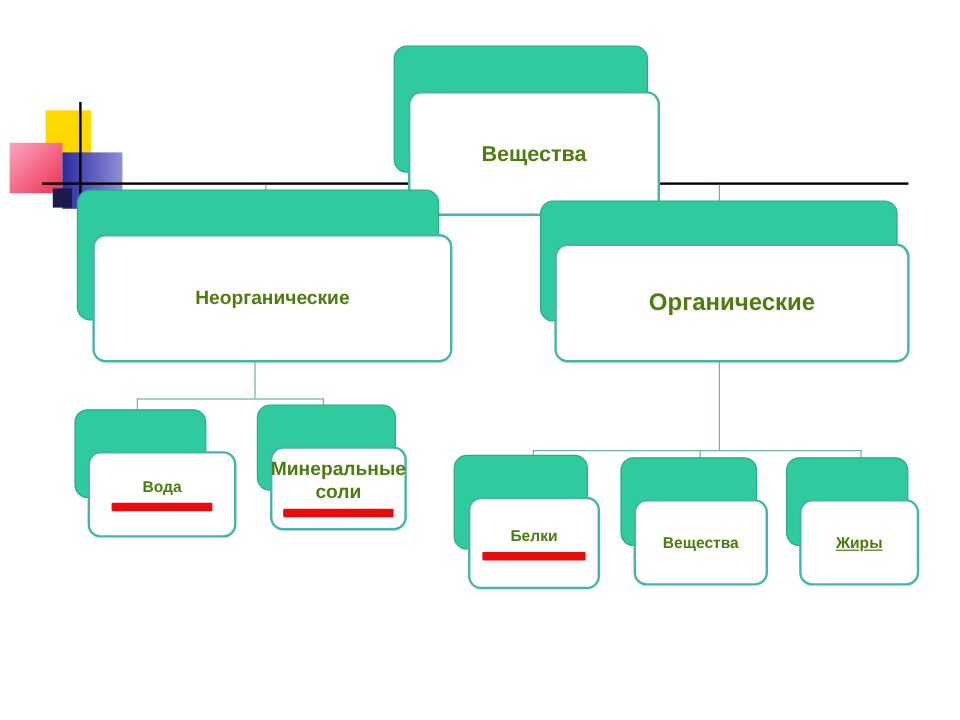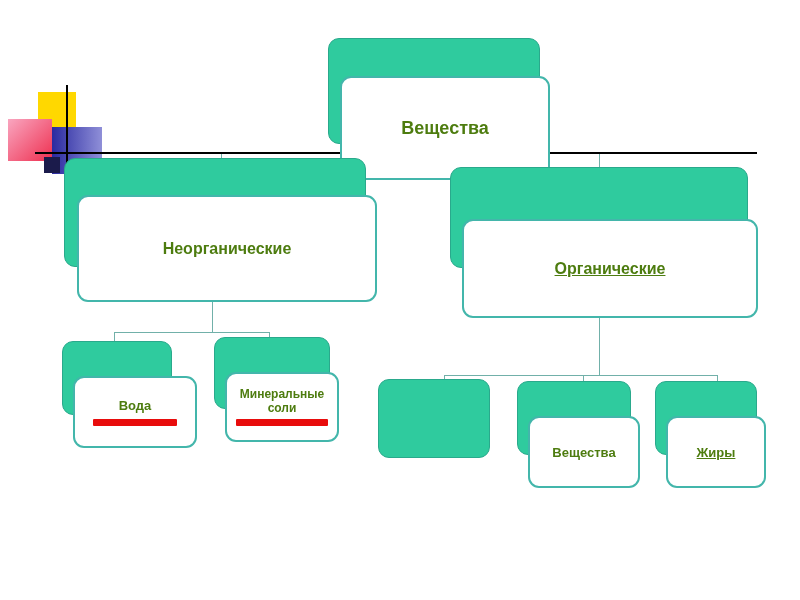--- a/index.html
+++ b/index.html
@@ -29,31 +29,31 @@
   #node-substances .shadow { width:210px; height:104px; }
   #node-substances .face   { left:12px; top:14px; width:210px; height:104px; font-size:18px; }
 
   
   #node-inorganic { left:64px; top:158px; width:313px; height:120px; }
   #node-inorganic .shadow { width:300px; height:107px; }
   #node-inorganic .face   { left:13px; top:13px; width:300px; height:107px; font-size:16px; }
 
   #node-organic { left:450px; top:167px; width:308px; height:111px; }
   #node-organic .shadow { width:296px; height:99px; }
-  #node-organic .face   { left:12px; top:28px; width:296px; height:99px; font-size:16px;text-decoration:underline; }
+  #node-organic .face   { left:12px; top:12px; width:296px; height:99px; font-size:20px; }
 
   
   #node-water { left:62px; top:341px; width:119px; height:83px; }
   #node-water .shadow { width:108px; height:72px; }
   #node-water .face   { left:11px; top:11px; width:124px; height:72px; font-size:13px; }
   #node-water .underline-bar { width:84px; }
 
   #node-mineral-salts { left:214px; top:337px; width:125px; height:81px; }
   #node-mineral-salts .shadow { width:114px; height:70px; }
-  #node-mineral-salts .face   { left:11px; top:11px; width:114px; height:70px; font-size:12px; line-height:1.15; }
+  #node-mineral-salts .face   { left:11px; top:11px; width:114px; height:70px; font-size:16px; line-height:1.15; }
   #node-mineral-salts .underline-bar { width:92px; margin-top:4px; }
 
   
   #node-proteins { left:378px; top:379px; width:122px; height:88px; }
   #node-proteins .shadow { width:110px; height:77px; }
   #node-proteins .face   { left:12px; top:11px; width:110px; height:77px; font-size:13px; }
   #node-proteins .underline-bar { width:86px; }
 
   #node-carbohydrates { left:517px; top:381px; width:123px; height:83px; }
   #node-carbohydrates .shadow { width:112px; height:72px; }
@@ -146,20 +146,24 @@
   <div class="node" id="node-mineral-salts">
     <div class="shadow"></div>
     <div class="face">
       <span>Минеральные соли</span>
       <div class="underline-bar"></div>
     </div>
   </div>
 
   <div class="node" id="node-proteins">
     <div class="shadow"></div>
+    <div class="face">
+      <span>Белки</span>
+      <div class="underline-bar"></div>
+    </div>
   </div>
 
   <div class="node" id="node-carbohydrates">
     <div class="shadow"></div>
     <div class="face">
       <span>Вещества</span>
     </div>
   </div>
 
   <div class="node" id="node-fats">

